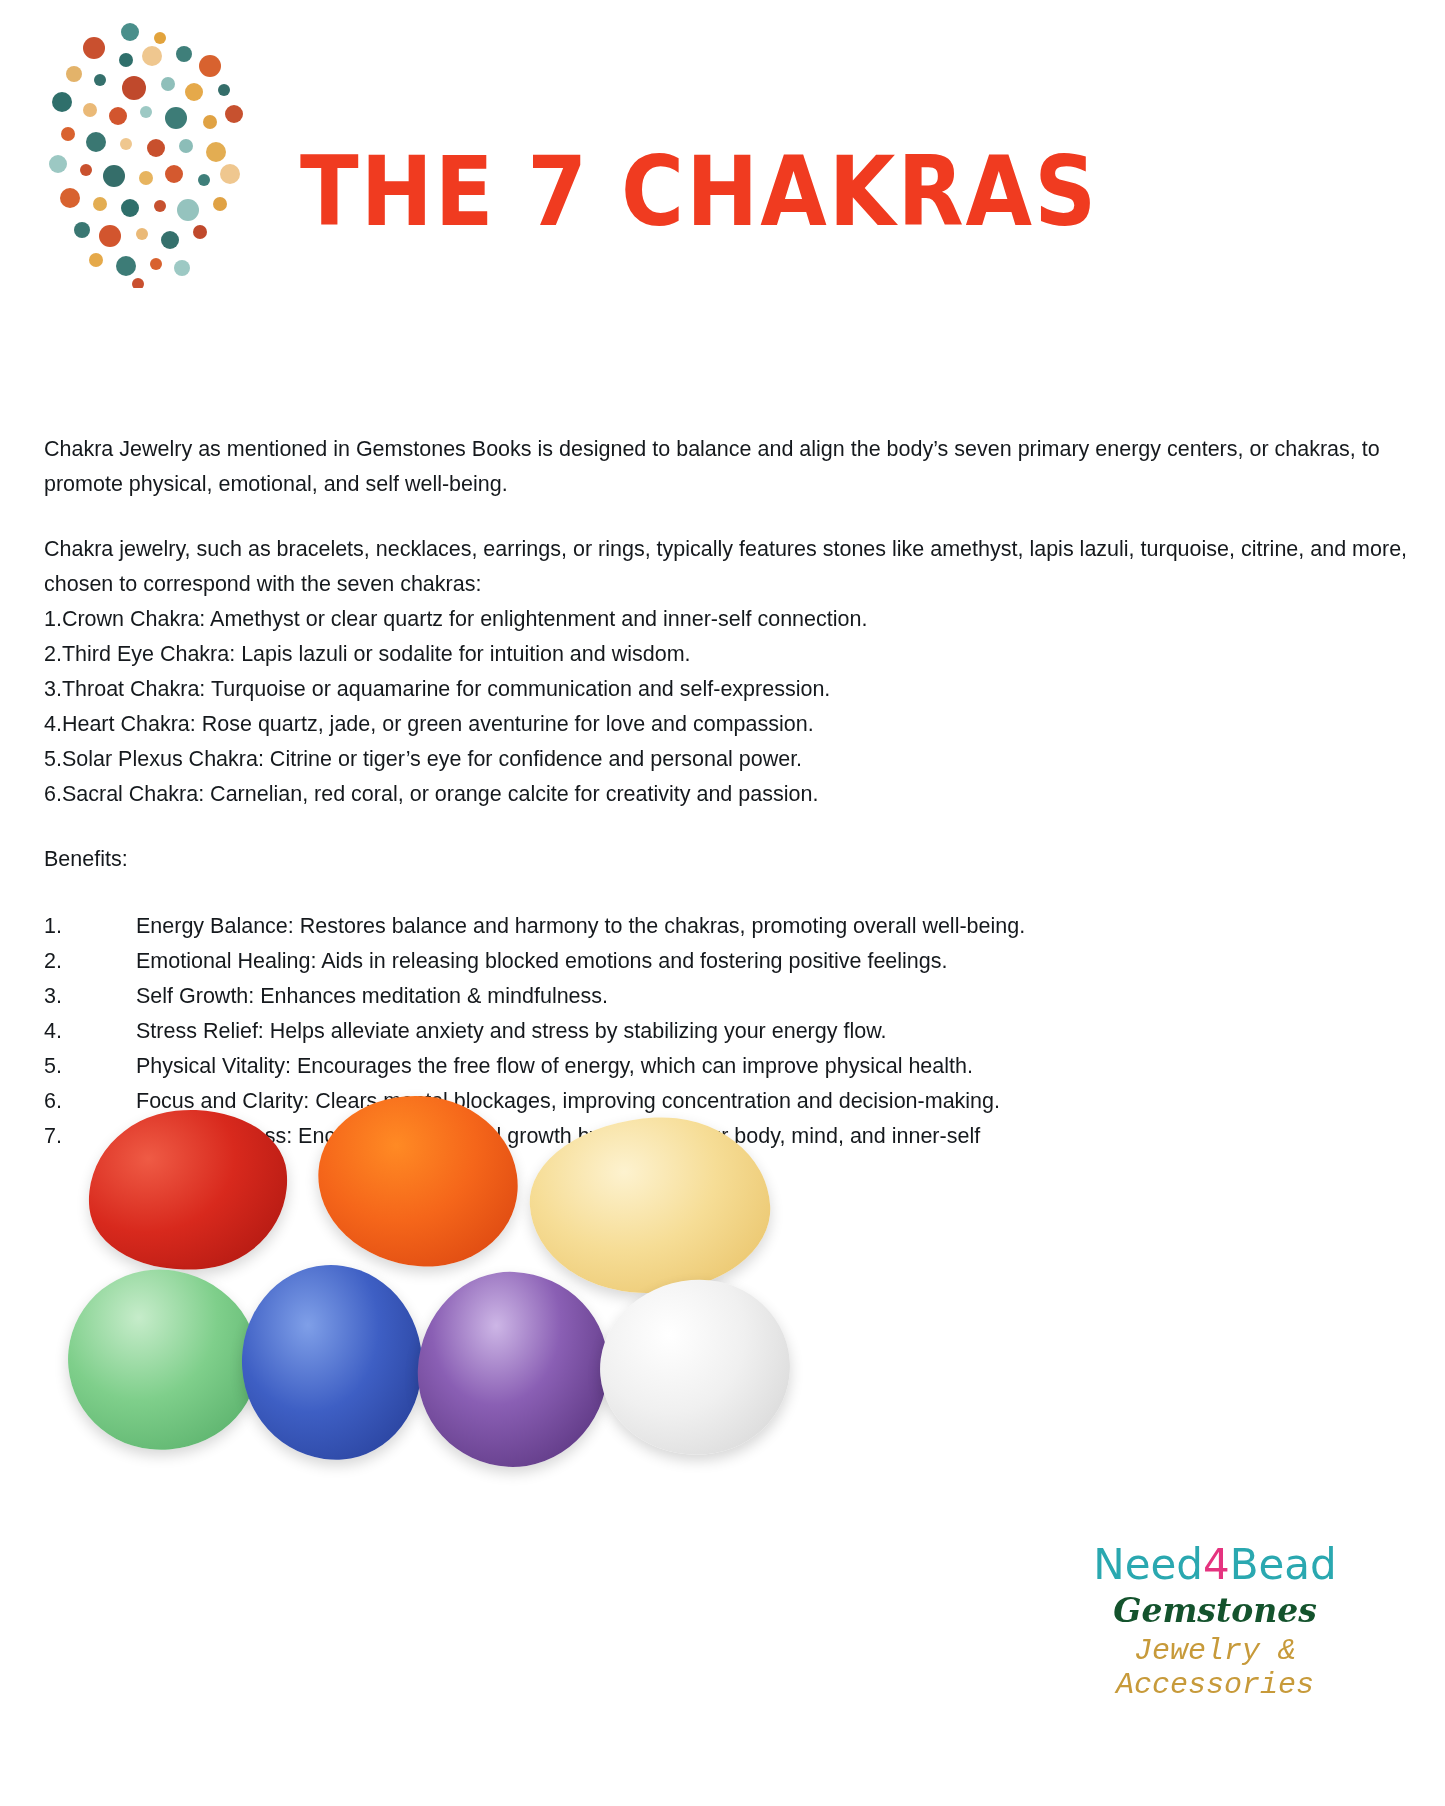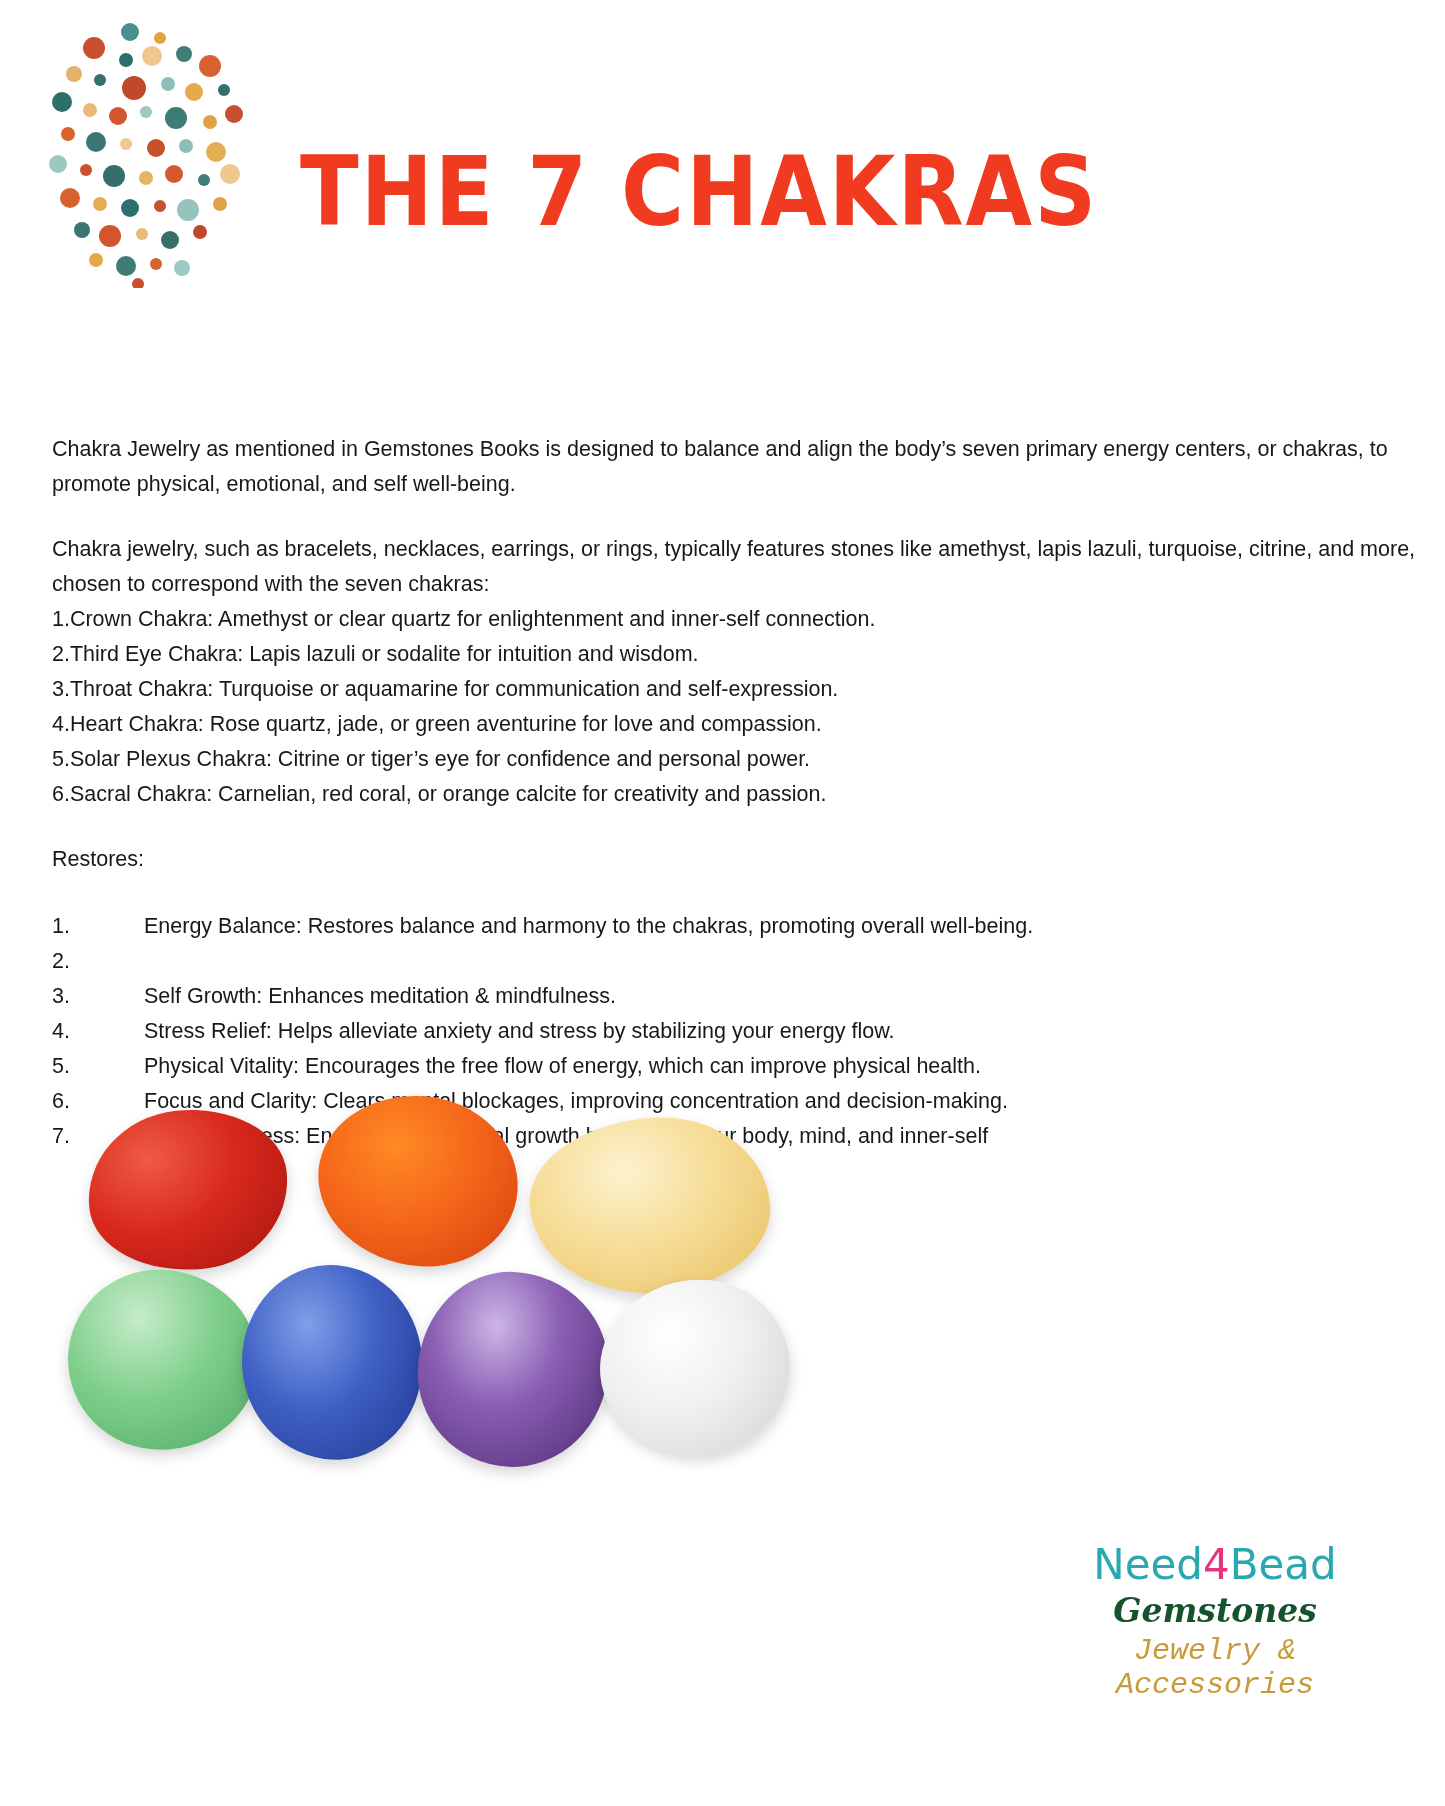--- a/index.html
+++ b/index.html
@@ -43,21 +43,21 @@
     letter-spacing: 2px;
     color: #f03b20;
     white-space: nowrap;
     transform: scaleY(1.12);
     transform-origin: left top;
   }
 
   
   .content {
     position: absolute;
-    left: 52px;
+    left: 44px;
     top: 432px;
     width: 1375px;
     font-size: 21.5px;
     line-height: 35px;
     color: #15191d;
   }
   .para {
     margin: 0 0 30px 0;
   }
   .para.tight { margin-bottom: 0; }
@@ -247,29 +247,30 @@
 
   <div>
     <p class="chakra-line">1.Crown Chakra: Amethyst or clear quartz for enlightenment and inner-self connection.</p>
     <p class="chakra-line">2.Third Eye Chakra: Lapis lazuli or sodalite for intuition and wisdom.</p>
     <p class="chakra-line">3.Throat Chakra: Turquoise or aquamarine for communication and self-expression.</p>
     <p class="chakra-line">4.Heart Chakra: Rose quartz, jade, or green aventurine for love and compassion.</p>
     <p class="chakra-line">5.Solar Plexus Chakra: Citrine or tiger’s eye for confidence and personal power.</p>
     <p class="chakra-line">6.Sacral Chakra: Carnelian, red coral, or orange calcite for creativity and passion.</p>
   </div>
 
-  <p class="benefits-label">Restores:</p>
+  <p class="benefits-label">Benefits:</p>
 
   <ul class="benefits-list">
     <li>
       <span class="num">1.</span>
       <span>Energy Balance: Restores balance and harmony to the chakras, promoting overall well-being.</span>
     </li>
     <li>
       <span class="num">2.</span>
+      <span>Emotional Healing: Aids in releasing blocked emotions and fostering positive feelings.</span>
     </li>
     <li>
       <span class="num">3.</span>
       <span>Self Growth: Enhances meditation &amp; mindfulness.</span>
     </li>
     <li>
       <span class="num">4.</span>
       <span>Stress Relief: Helps alleviate anxiety and stress by stabilizing your energy flow.</span>
     </li>
     <li>

